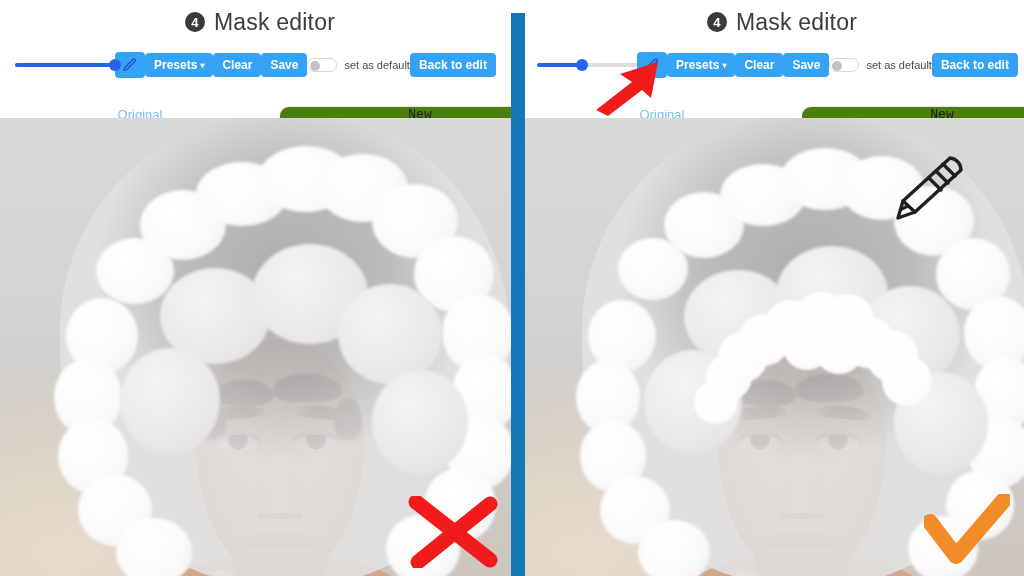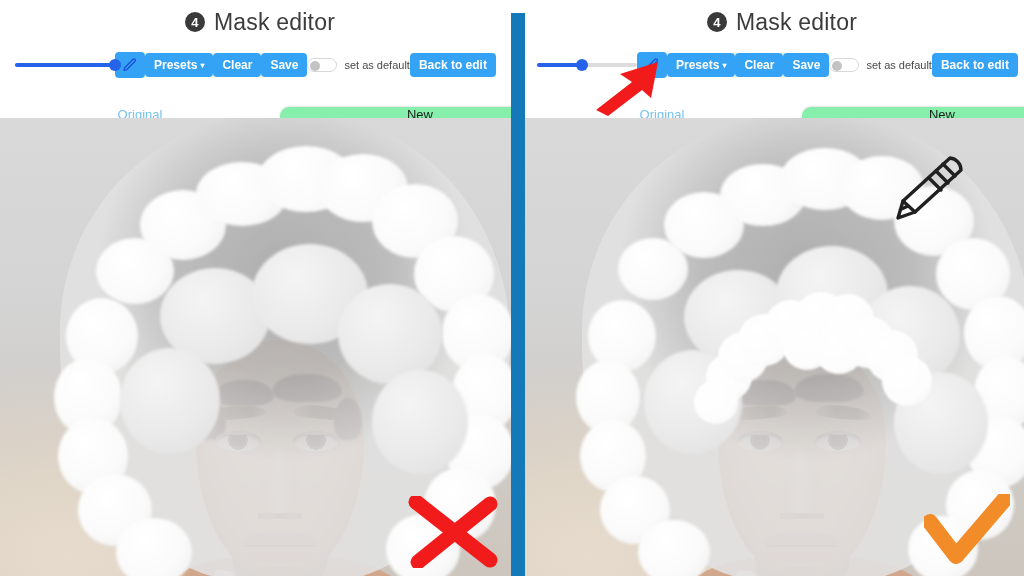--- a/index.html
+++ b/index.html
@@ -78,23 +78,24 @@
   .tabs {
     position: absolute; top: 86px; left: 0; width: 560px; height: 36px;
     display: flex; align-items: flex-end;
   }
   .tab {
     flex: 1; display: flex; align-items: center; justify-content: center;
     font-size: 13px; cursor: pointer; position: relative;
   }
   .tab.inactive { color: #76c3f2; background: transparent; }
   .tab.active {
-    color: #1c1c1c; background: #86efac;
+    color: #1c1c1c; background: #4d7c0f;
     border-top-left-radius: 9px; border-top-right-radius: 9px;
     box-shadow: -1px -1px 2px rgba(0,0,0,.06), 1px -1px 2px rgba(0,0,0,.06);
+    font-family: Liberation Mono, monospace;
   }
 
   
   .canvas {
     position: absolute; top: 118px; left: 0; width: 560px; height: 458px;
     overflow: hidden;
     background:
       radial-gradient(120% 90% at 12% 95%, #e6dbcd 0%, #e0d6c8 18%, rgba(224,214,200,0) 46%),
       linear-gradient(to bottom, #d9d9d9 0%, #d4d4d4 40%, #cfcbc6 72%, #cdc6be 100%);
   }

